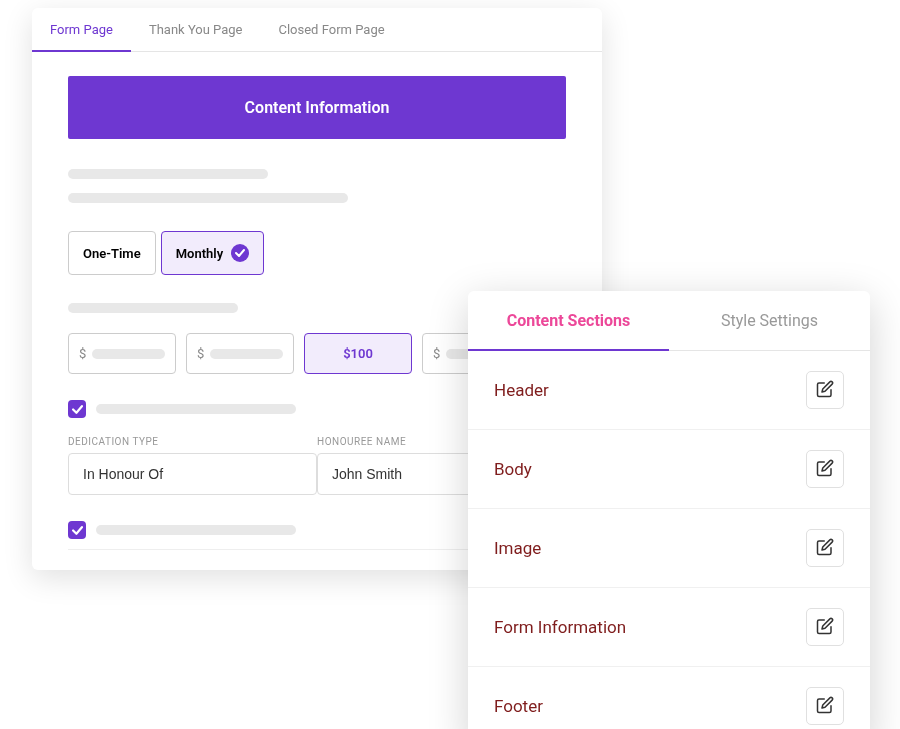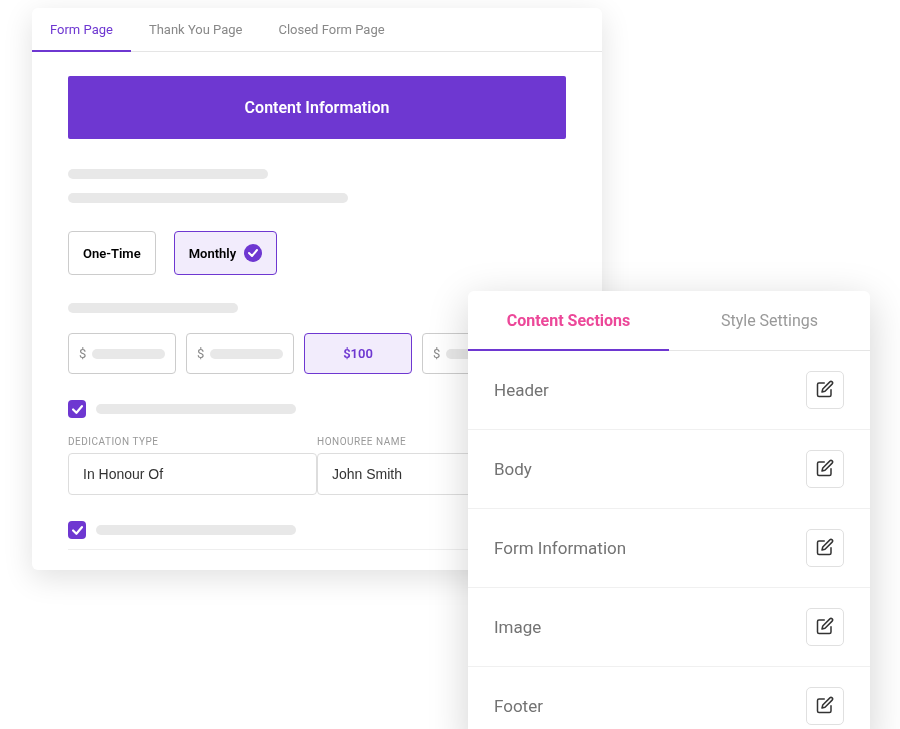--- a/index.html
+++ b/index.html
@@ -57,21 +57,21 @@
       margin-bottom: 30px;
     }
     .skel {
       background: #e8e8e8;
       border-radius: 6px;
       height: 10px;
       display: block;
     }
     .skel.w200 { width: 200px; margin-bottom: 14px; }
     .skel.w280 { width: 280px; margin-bottom: 28px; }
-    .freq-row { display: flex; gap: 18px; margin-bottom: 28px; }
+    .freq-row { display: flex; gap: 5px; margin-bottom: 28px; }
     .freq-btn {
       border: 1px solid #ccc;
       border-radius: 4px;
       padding: 12px 14px;
       font-size: 13px;
       font-weight: 600;
       background: #fff;
       display: flex;
       align-items: center;
       gap: 8px;
@@ -198,21 +198,21 @@
     .section-item {
       display: flex;
       align-items: center;
       justify-content: space-between;
       padding: 20px 26px;
       border-bottom: 1px solid #f0f0f0;
     }
     .section-item:last-child { border-bottom: none; }
     .section-name {
       font-size: 17px;
-      color: #737373;
+      color: #7f1d1d;
     }
     .edit-btn {
       width: 38px; height: 38px;
       border: 1px solid #e0e0e0;
       border-radius: 5px;
       background: #fff;
       display: flex;
       align-items: center;
       justify-content: center;
       cursor: pointer;
@@ -328,44 +328,44 @@
       <span>
         <svg width="18" height="18" viewBox="0 0 24 24" fill="none" stroke="#333" stroke-width="2" stroke-linecap="round" stroke-linejoin="round">
             <path d="M11 4H4a2 2 0 0 0-2 2v14a2 2 0 0 0 2 2h14a2 2 0 0 0 2-2v-7"></path>
             <path d="M18.5 2.5a2.12 2.12 0 0 1 3 3L12 15l-4 1 1-4 9.5-9.5z"></path>
           </svg>
       </span>
     </button>
   </div>
 
   <div class="section-item">
+    <span class="section-name">Image</span>
+    <button class="edit-btn">
+      <span>
+        <svg width="18" height="18" viewBox="0 0 24 24" fill="none" stroke="#333" stroke-width="2" stroke-linecap="round" stroke-linejoin="round">
+            <path d="M11 4H4a2 2 0 0 0-2 2v14a2 2 0 0 0 2 2h14a2 2 0 0 0 2-2v-7"></path>
+            <path d="M18.5 2.5a2.12 2.12 0 0 1 3 3L12 15l-4 1 1-4 9.5-9.5z"></path>
+          </svg>
+      </span>
+    </button>
+  </div>
+
+  <div class="section-item">
     <span class="section-name">Form Information</span>
     <button class="edit-btn">
       <span>
         <svg width="18" height="18" viewBox="0 0 24 24" fill="none" stroke="#333" stroke-width="2" stroke-linecap="round" stroke-linejoin="round">
             <path d="M11 4H4a2 2 0 0 0-2 2v14a2 2 0 0 0 2 2h14a2 2 0 0 0 2-2v-7"></path>
             <path d="M18.5 2.5a2.12 2.12 0 0 1 3 3L12 15l-4 1 1-4 9.5-9.5z"></path>
           </svg>
       </span>
     </button>
   </div>
 
   <div class="section-item">
-    <span class="section-name">Image</span>
-    <button class="edit-btn">
-      <span>
-        <svg width="18" height="18" viewBox="0 0 24 24" fill="none" stroke="#333" stroke-width="2" stroke-linecap="round" stroke-linejoin="round">
-            <path d="M11 4H4a2 2 0 0 0-2 2v14a2 2 0 0 0 2 2h14a2 2 0 0 0 2-2v-7"></path>
-            <path d="M18.5 2.5a2.12 2.12 0 0 1 3 3L12 15l-4 1 1-4 9.5-9.5z"></path>
-          </svg>
-      </span>
-    </button>
-  </div>
-
-  <div class="section-item">
     <span class="section-name">Footer</span>
     <button class="edit-btn">
       <span>
         <svg width="18" height="18" viewBox="0 0 24 24" fill="none" stroke="#333" stroke-width="2" stroke-linecap="round" stroke-linejoin="round">
             <path d="M11 4H4a2 2 0 0 0-2 2v14a2 2 0 0 0 2 2h14a2 2 0 0 0 2-2v-7"></path>
             <path d="M18.5 2.5a2.12 2.12 0 0 1 3 3L12 15l-4 1 1-4 9.5-9.5z"></path>
           </svg>
       </span>
     </button>
   </div>

